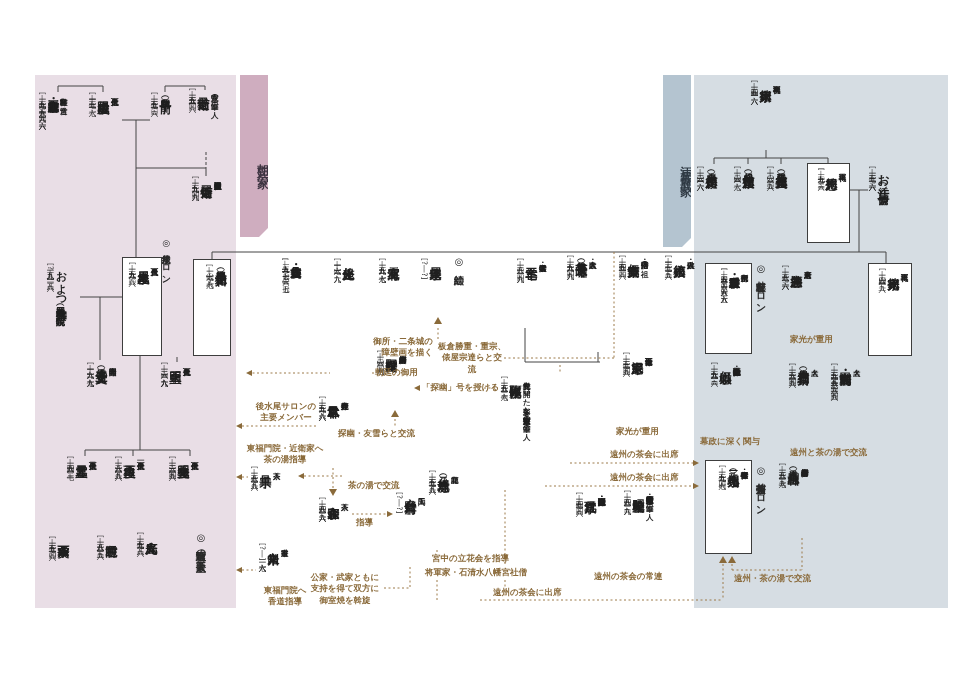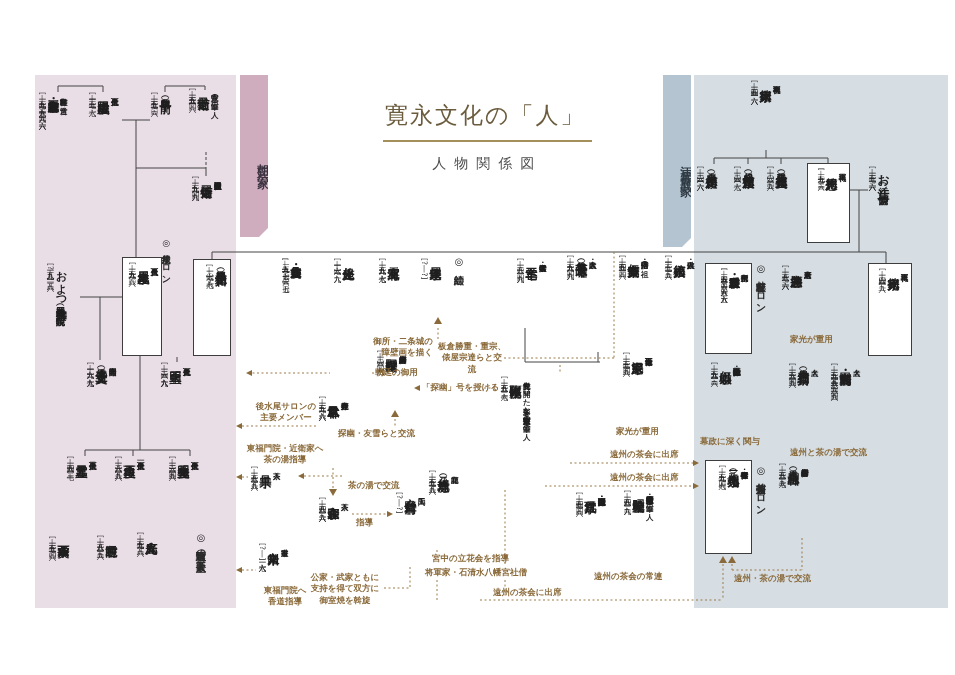--- a/index.html
+++ b/index.html
@@ -119,24 +119,20 @@
       <polygon points="333,496 329,489 337,489"></polygon>
       <polygon points="393,514 387,511 387,517"></polygon>
       <polygon points="236,570 242,567 242,573"></polygon>
       <polygon points="699,463 693,460 693,466"></polygon>
       <polygon points="699,486 693,483 693,489"></polygon>
       <polygon points="723,556 719,563 727,563"></polygon>
       <polygon points="732,556 728,563 736,563"></polygon>
     </g>
   </svg>
 
-  <div class="title-wrap">
-    <div class="title-main">寛永文化の「人」</div>
-    <div class="title-sub">人物関係図</div>
-  </div>
 
   <div class="grouplabel" style="left:160px;top:238px;height:58px;font-size:9px;">◎後水尾サロン</div>
   <div class="grouplabel" style="left:194px;top:532px;height:62px;">◎宮廷歌壇の主要歌人</div>
   <div class="grouplabel" style="left:452px;top:256px;height:42px;">◎絵師</div>
   <div class="grouplabel" style="left:754px;top:263px;height:72px;">◎板倉邸サロン</div>
   <div class="grouplabel" style="left:754px;top:465px;height:80px;">◎遠州茶会サロン</div>
 
   <div class="person" style="left:188px;top:88px;height:64px;">
       <span class="role">寛永の三筆の一人</span>
       <span class="nm"><span>近衛信尹</span><span class="psub"></span></span>

